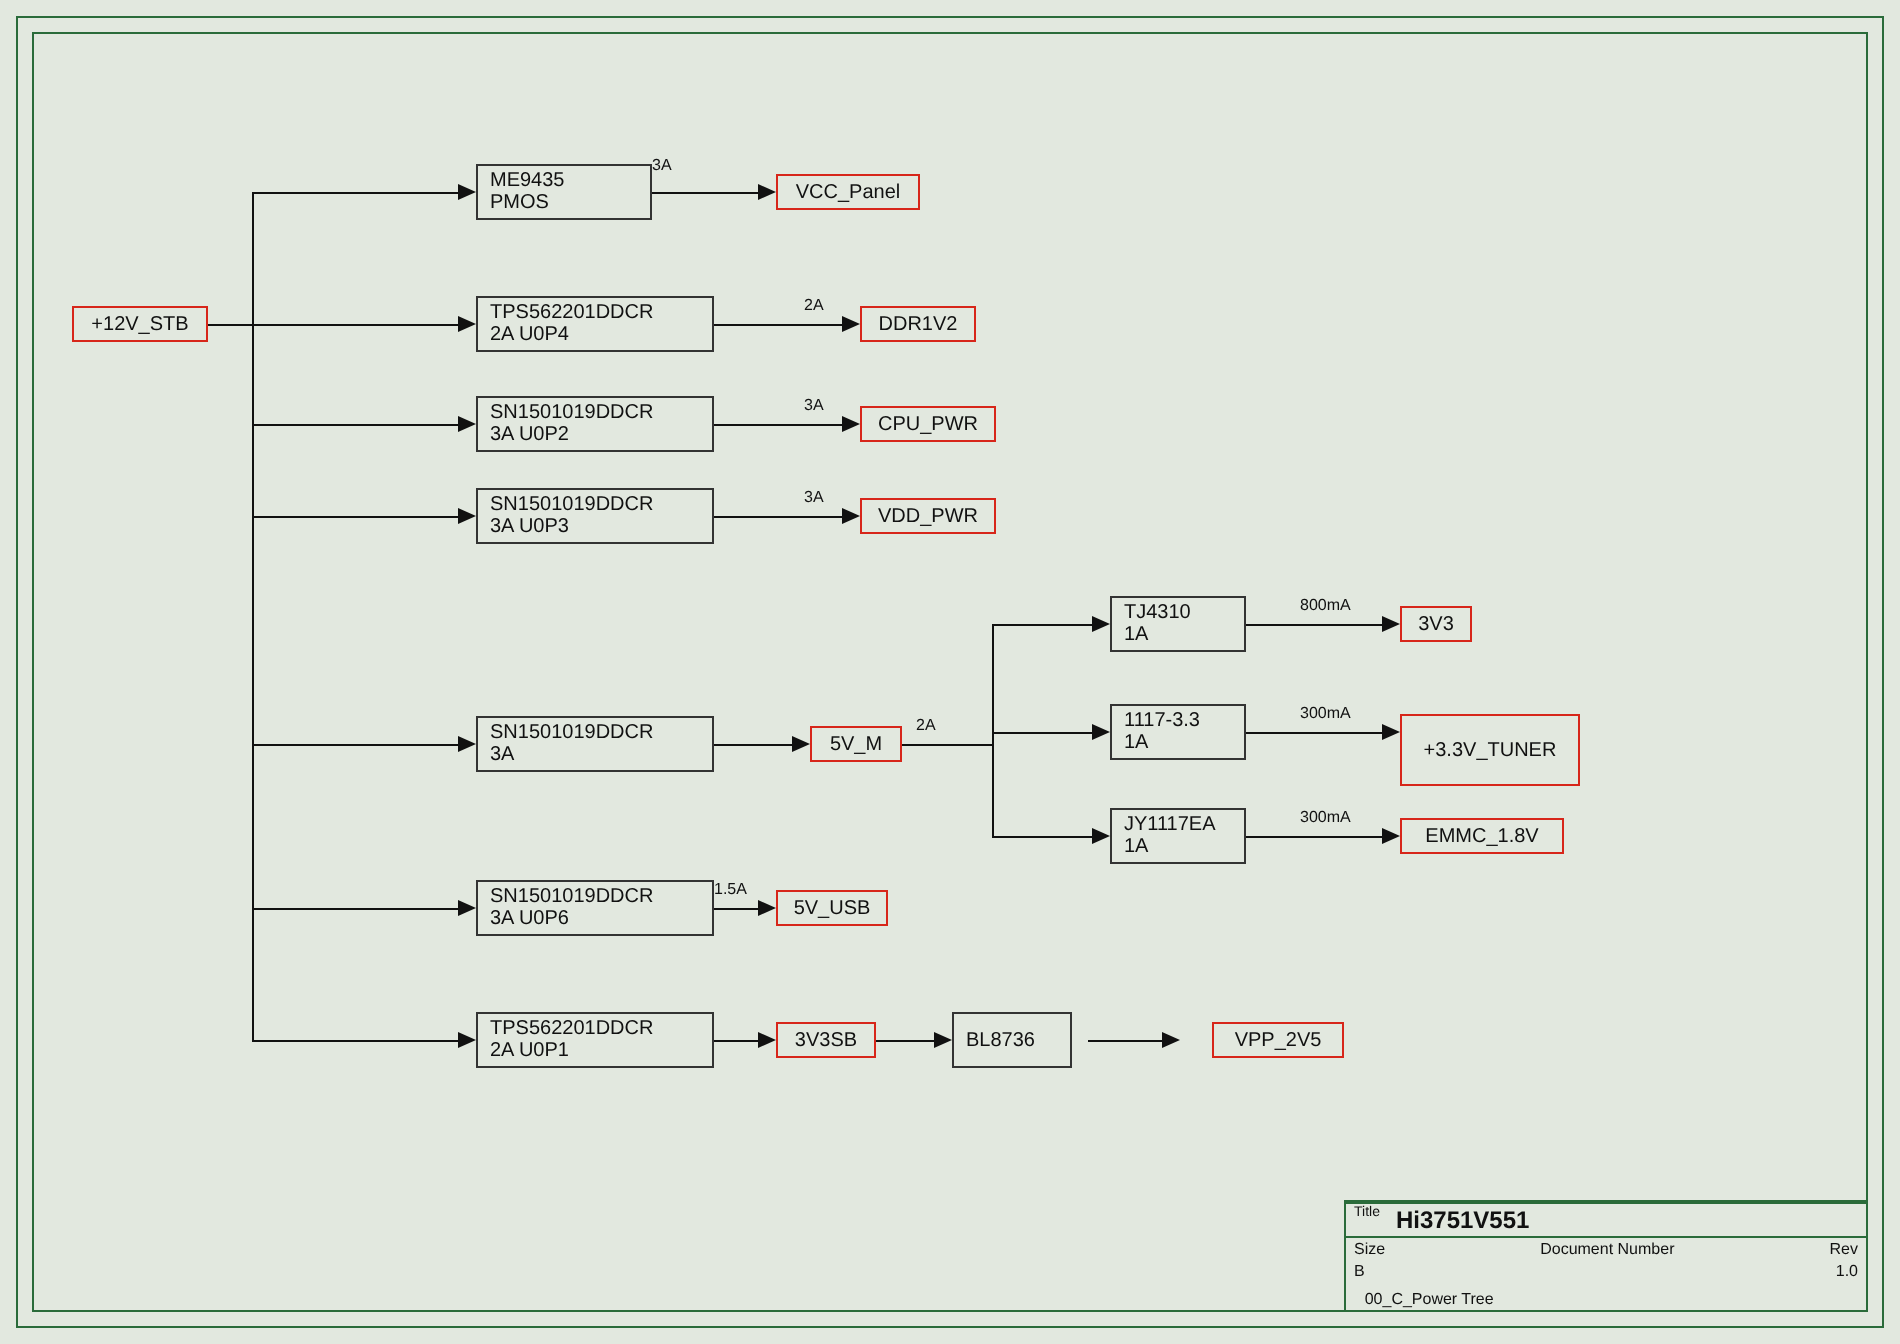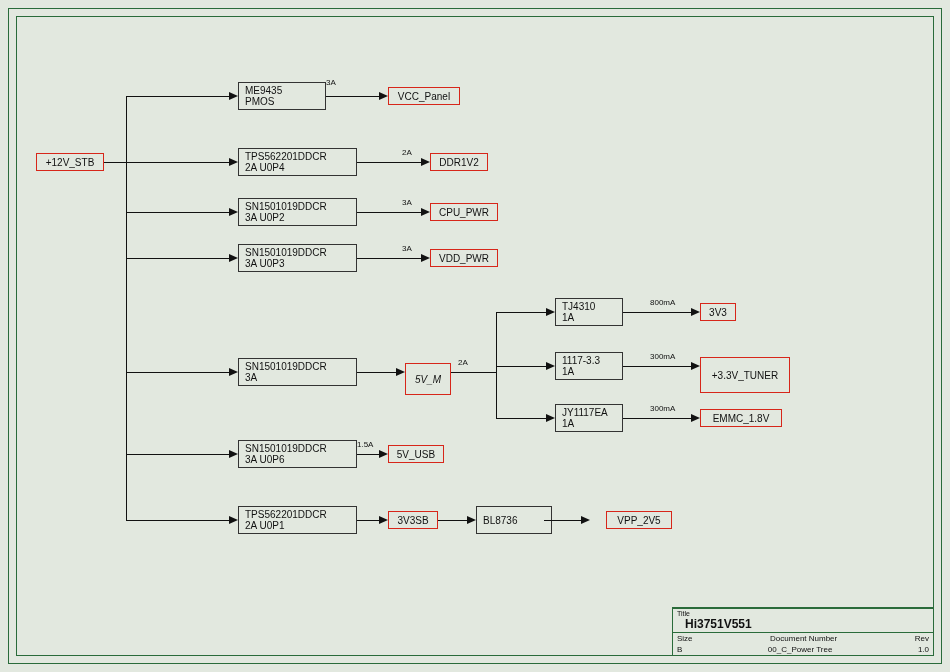--- a/index.html
+++ b/index.html
@@ -78,21 +78,20 @@
   }
   .title-block .logo-row {
     border-top: none;
     color: #1658b5;
     font-weight: bold;
     font-size: 9px;
   }
   .title-block .title-row {
     font-size: 12px;
     font-weight: bold;
-    flex-direction: column;
   }
 </style>
 </head>
 <body>
 
 <div class="sheet-border" style="left:8px; top:8px; width:934px; height:656px;"></div>
 <div class="sheet-border" style="left:16px; top:16px; width:918px; height:640px;"></div>
 
 <div class="red-block" style="left:36px; top:153px; width:68px; height:18px;">+12V_STB</div>
 
@@ -122,42 +121,42 @@
 </div>
 <div class="block" style="left:238px; top:506px; width:119px; height:28px;">
   <span>TPS562201DDCR</span>
   <span>2A    U0P1</span>
 </div>
 
 <div class="red-block" style="left:388px; top:87px; width:72px; height:18px;">VCC_Panel</div>
 <div class="red-block" style="left:430px; top:153px; width:58px; height:18px;">DDR1V2</div>
 <div class="red-block" style="left:430px; top:203px; width:68px; height:18px;">CPU_PWR</div>
 <div class="red-block" style="left:430px; top:249px; width:68px; height:18px;">VDD_PWR</div>
-<div class="red-block" style="left:405px; top:363px; width:46px; height:32px;font-style:italic;">5V_M</div>
+<div class="red-block" style="left:405px; top:363px; width:46px; height:18px;">5V_M</div>
 <div class="red-block" style="left:388px; top:445px; width:56px; height:18px;">5V_USB</div>
 <div class="red-block" style="left:388px; top:511px; width:50px; height:18px;">3V3SB</div>
 
 <div class="block" style="left:555px; top:298px; width:68px; height:28px;">
   <span>TJ4310</span>
   <span>1A</span>
 </div>
 <div class="block" style="left:555px; top:352px; width:68px; height:28px;">
   <span>1117-3.3</span>
   <span>1A</span>
 </div>
 <div class="block" style="left:555px; top:404px; width:68px; height:28px;">
   <span>JY1117EA</span>
   <span>1A</span>
 </div>
 
 <div class="red-block" style="left:700px; top:303px; width:36px; height:18px;">3V3</div>
 <div class="red-block" style="left:700px; top:357px; width:90px; height:36px;">+3.3V_TUNER</div>
 <div class="red-block" style="left:700px; top:409px; width:82px; height:18px;">EMMC_1.8V</div>
 
-<div class="block" style="left:476px; top:506px; width:76px; height:28px; justify-content:center;">
+<div class="block" style="left:476px; top:506px; width:60px; height:28px; justify-content:center;">
   <span>BL8736</span>
 </div>
 <div class="red-block" style="left:590px; top:511px; width:66px; height:18px;margin-left:16px;">VPP_2V5</div>
 
 <div class="wire" style="left:126px; top:96px; width:1px; height:424px;"></div>
 <div class="wire" style="left:104px; top:162px; width:22px; height:1px;"></div>
 
 <div class="wire" style="left:126px; top:96px; width:103px; height:1px;"></div>
 <div class="arrow" style="left:229px; top:92px;"></div>
 
@@ -237,16 +236,16 @@
     <span style="font-size:7px; font-weight:normal;">Title</span>
     <span style="flex:1; text-align:left; padding-left:8px;">Hi3751V551</span>
   </div>
   <div>
     <span><span>Size</span></span>
     <span style="flex:1; text-align:center;"><span>Document Number</span></span>
     <span><span>Rev</span></span>
   </div>
   <div style="border-top:none;">
     <span>B</span>
-    <span style="flex:1; text-align:center;">00_C_Power Tree</span>
+    <span style="flex:1; margin-top:14px;">00_C_Power Tree</span>
     <span>1.0</span>
   </div>
 </div>
 
 </body></html>

